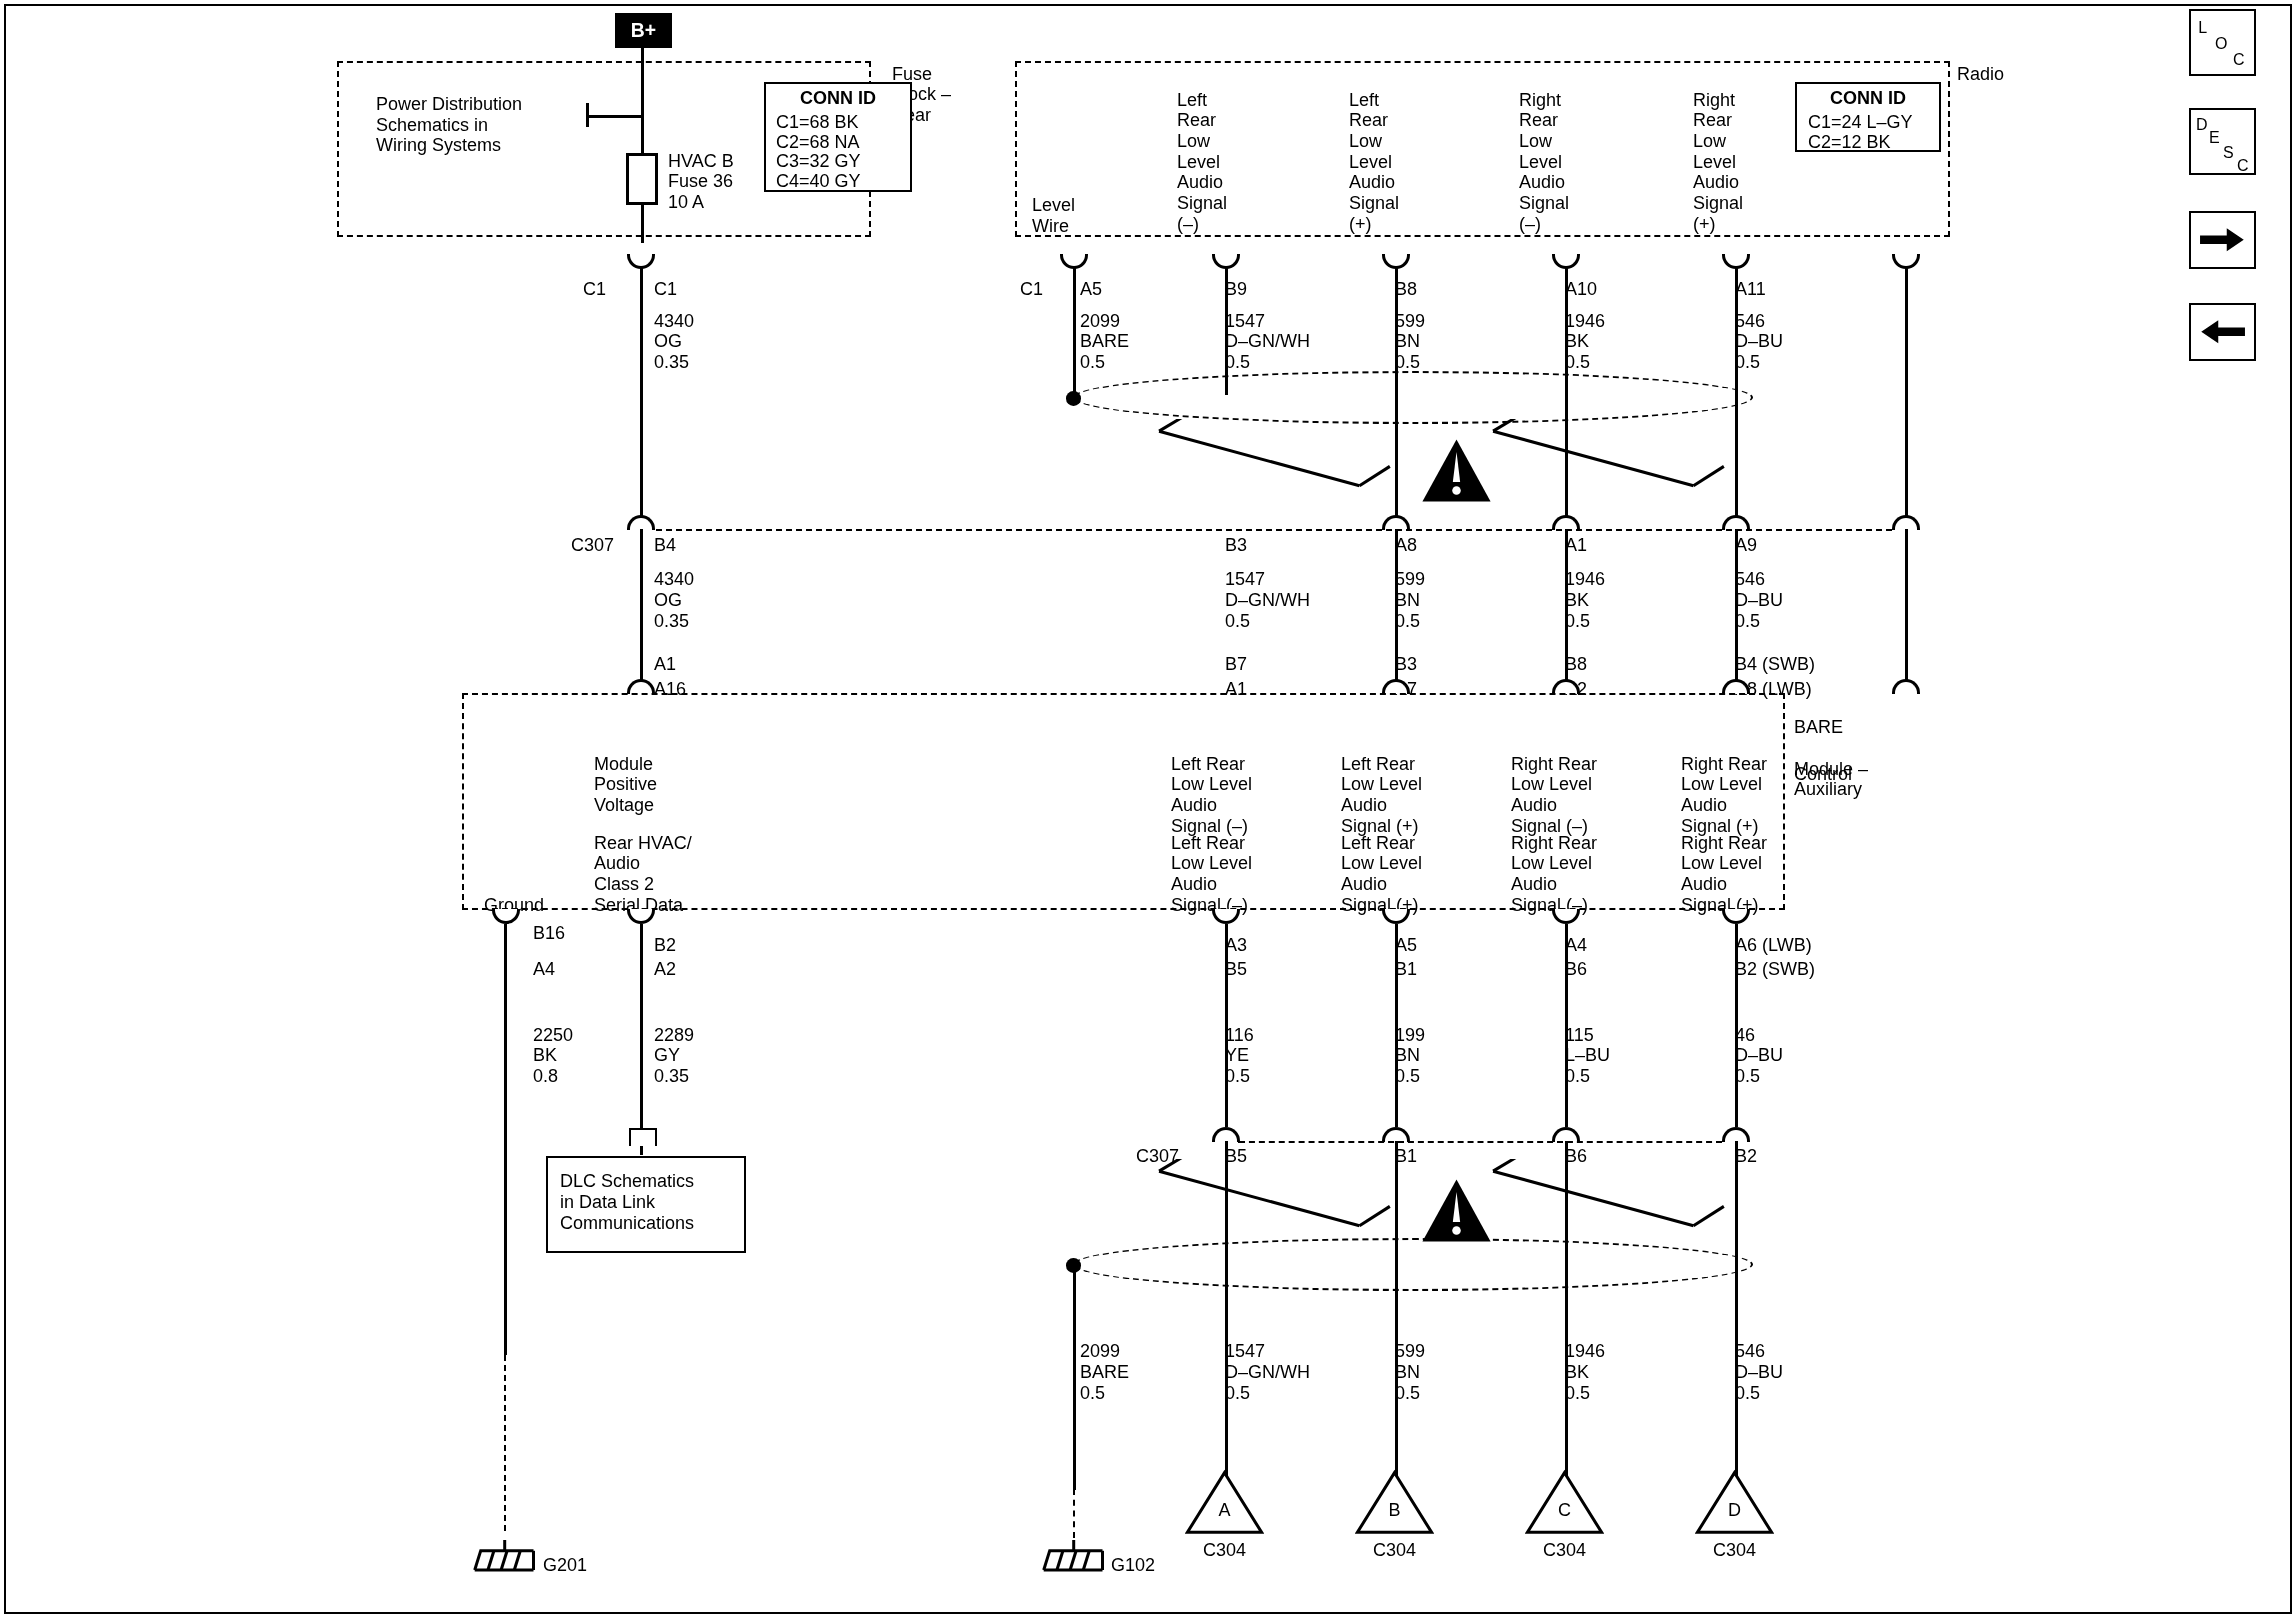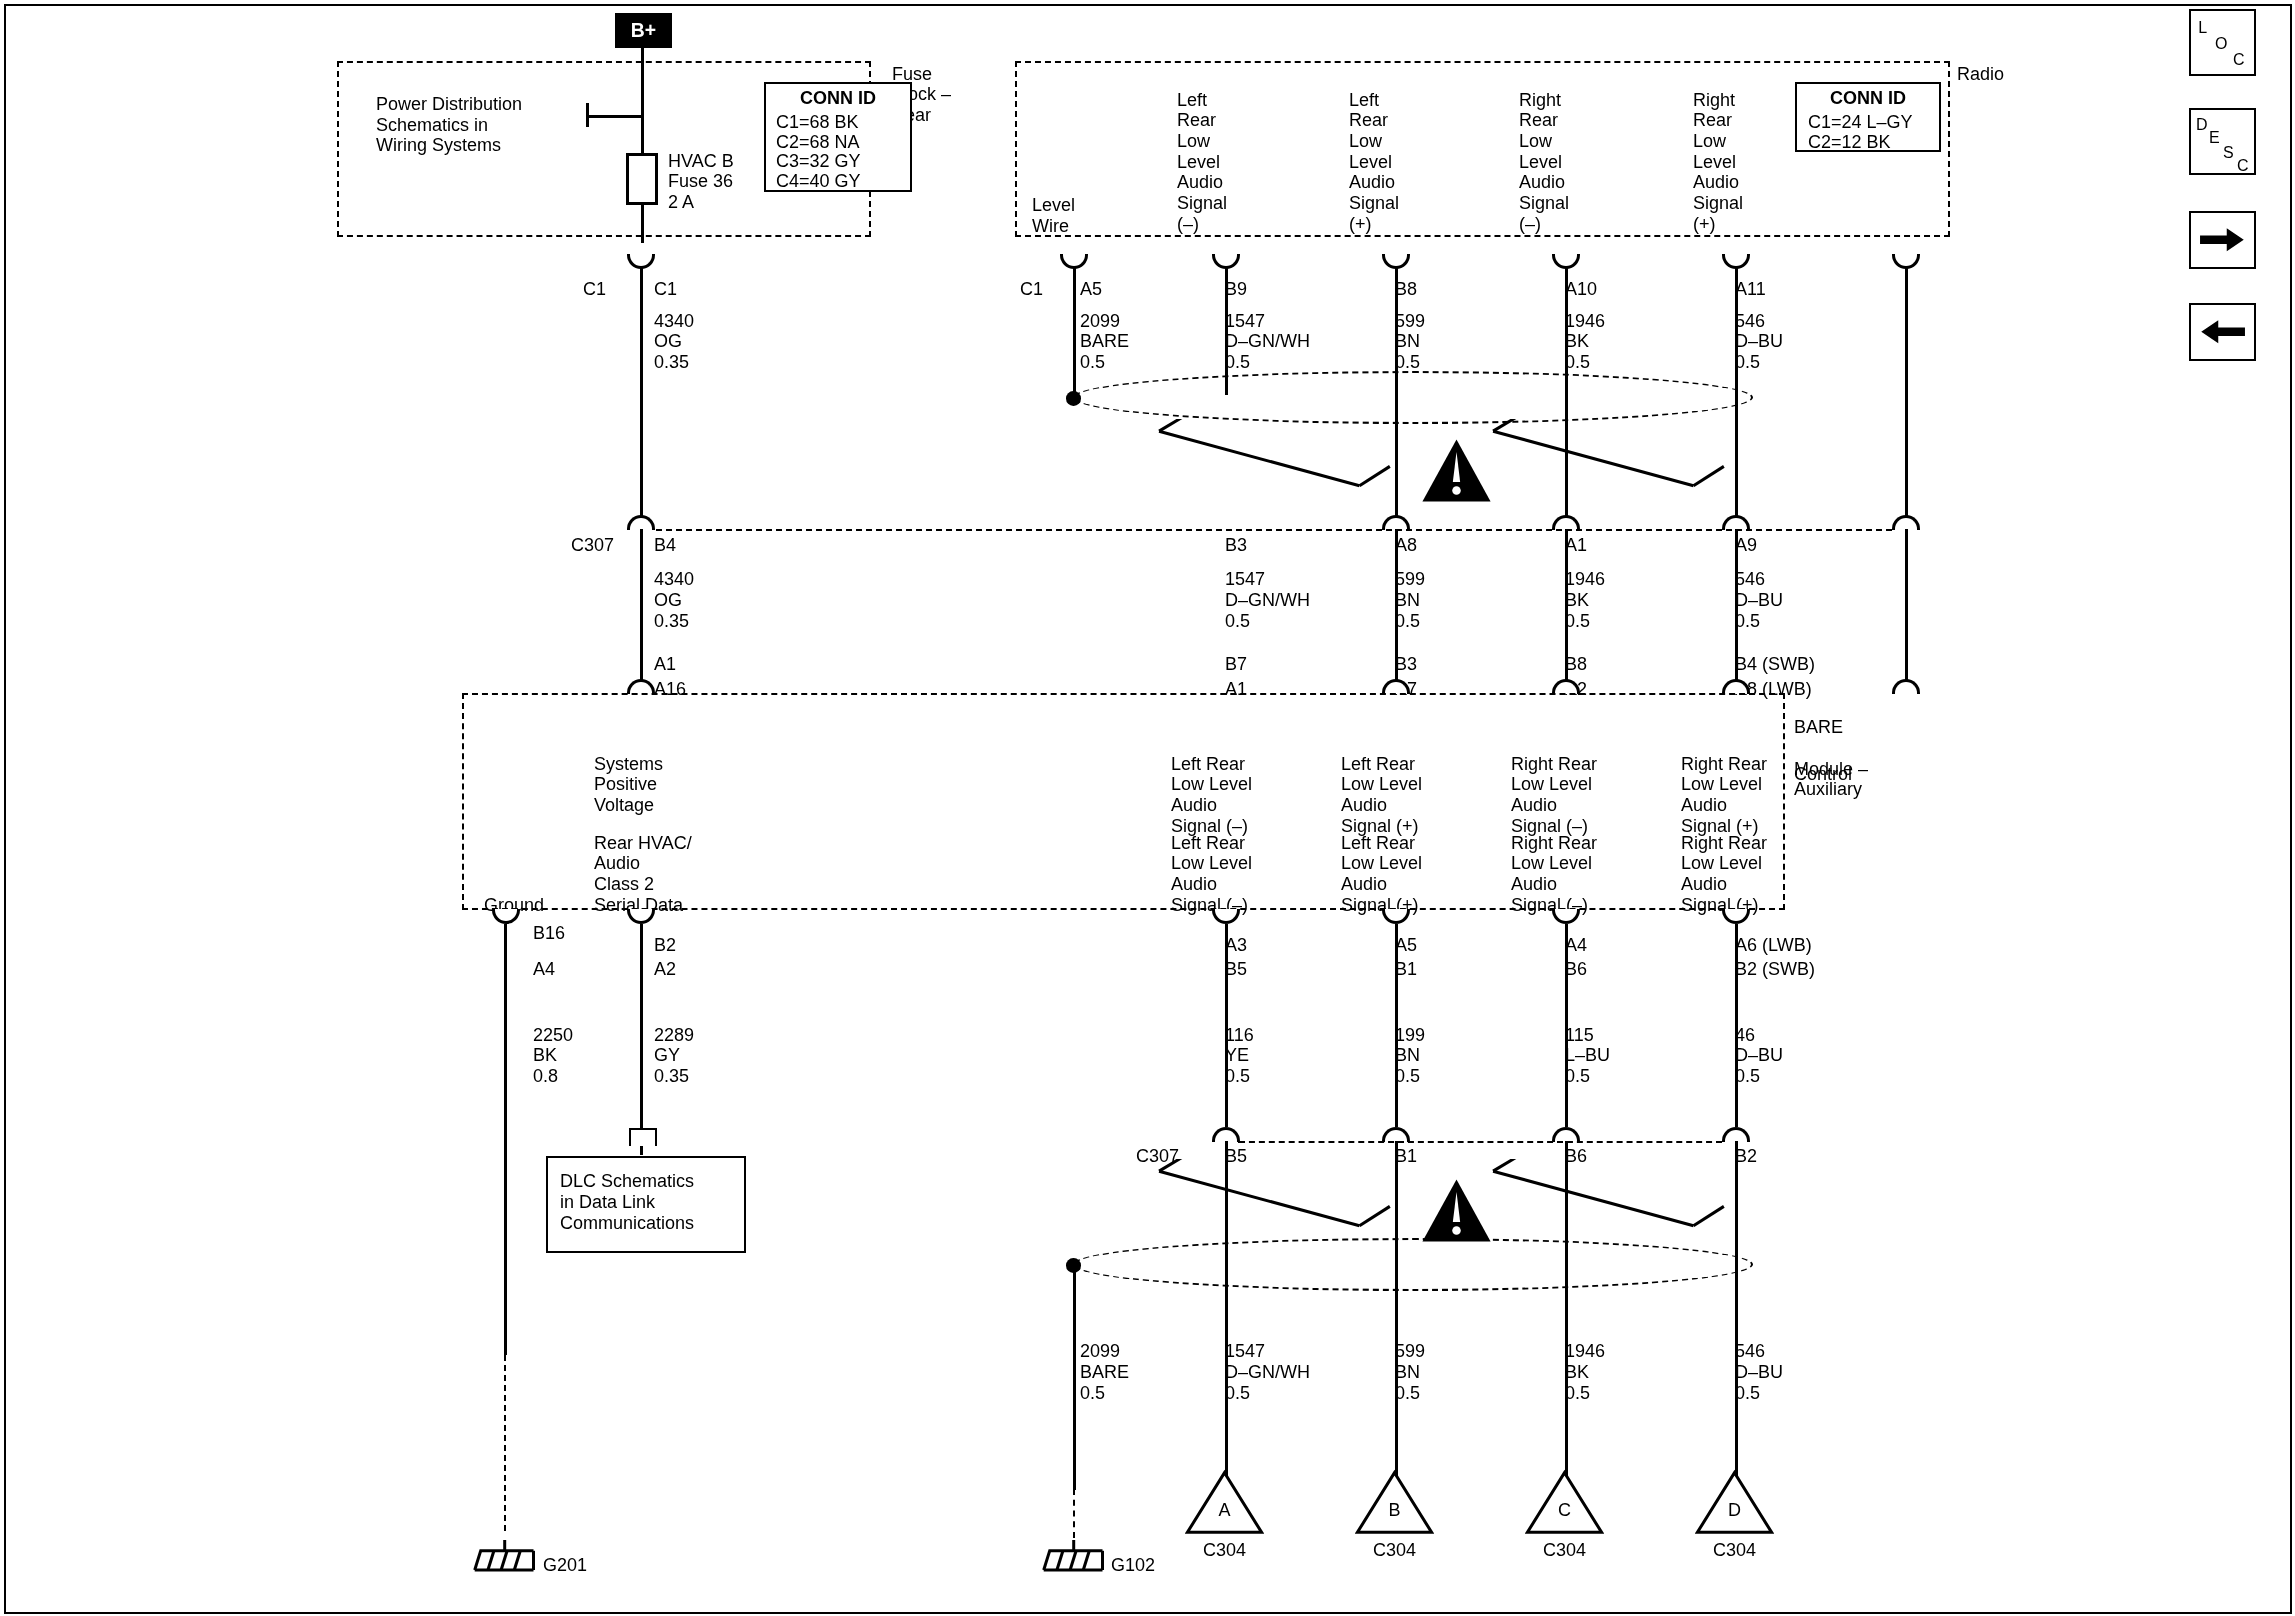--- a/index.html
+++ b/index.html
@@ -178,21 +178,21 @@
   <div class="txt" style="left:776px; top:112px;">C1=68 BK</div>
   <div class="txt" style="left:776px; top:132px;">C2=68 NA</div>
   <div class="txt" style="left:776px; top:151px;">C3=32 GY</div>
   <div class="txt" style="left:776px; top:171px;">C4=40 GY</div>
 
   <div class="vline" style="left:641px; top:61px; height:102px;"></div>
   <div class="fuse" style="left:626px; top:153px; width:32px; height:52px;"></div>
   <div class="vline" style="left:641px; top:205px; height:38px;"></div>
   <div class="txt" style="left:668px; top:151px;">HVAC B</div>
   <div class="txt" style="left:668px; top:171px;">Fuse 36</div>
-  <div class="txt" style="left:668px; top:192px;">2 A</div>
+  <div class="txt" style="left:668px; top:192px;">10 A</div>
 
   <div class="dashbox" style="left:1015px; top:61px; width:935px; height:176px;"></div>
   <div class="txt" style="left:1957px; top:64px;">Radio</div>
 
   <div class="solidbox" style="left:1795px; top:82px; width:146px; height:70px;"></div>
   <div class="txt c" style="left:1795px; top:88px; width:146px; font-weight:bold;">CONN ID</div>
   <div class="txt" style="left:1808px; top:112px;">C1=24 L–GY</div>
   <div class="txt" style="left:1808px; top:132px;">C2=12 BK</div>
 
   <div class="txt" style="left:1032px; top:195px;">Level</div>
@@ -374,21 +374,21 @@
   <div class="cup up" style="left:1552px; top:679px;"></div>
   <div class="cup up" style="left:1722px; top:679px;"></div>
   <div class="cup up" style="left:1892px; top:679px;"></div>
 
   <div class="dashbox" style="left:462px; top:693px; width:1323px; height:217px;"></div>
   <div class="txt" style="left:1794px; top:717px;">BARE</div>
   <div class="txt" style="left:1794px; top:738px;margin-top:26px;">Control</div>
   <div class="txt" style="left:1794px; top:759px;">Module –</div>
   <div class="txt" style="left:1794px; top:779px;">Auxiliary</div>
 
-  <div class="txt" style="left:594px; top:754px;">Systems</div>
+  <div class="txt" style="left:594px; top:754px;">Module</div>
   <div class="txt" style="left:594px; top:774px;">Positive</div>
   <div class="txt" style="left:594px; top:795px;">Voltage</div>
 
   <div class="txt" style="left:594px; top:833px;">Rear HVAC/</div>
   <div class="txt" style="left:594px; top:853px;">Audio</div>
   <div class="txt" style="left:594px; top:874px;">Class 2</div>
   <div class="txt" style="left:594px; top:895px;">Serial Data</div>
 
   <div class="txt" style="left:484px; top:895px;">Ground</div>
 

